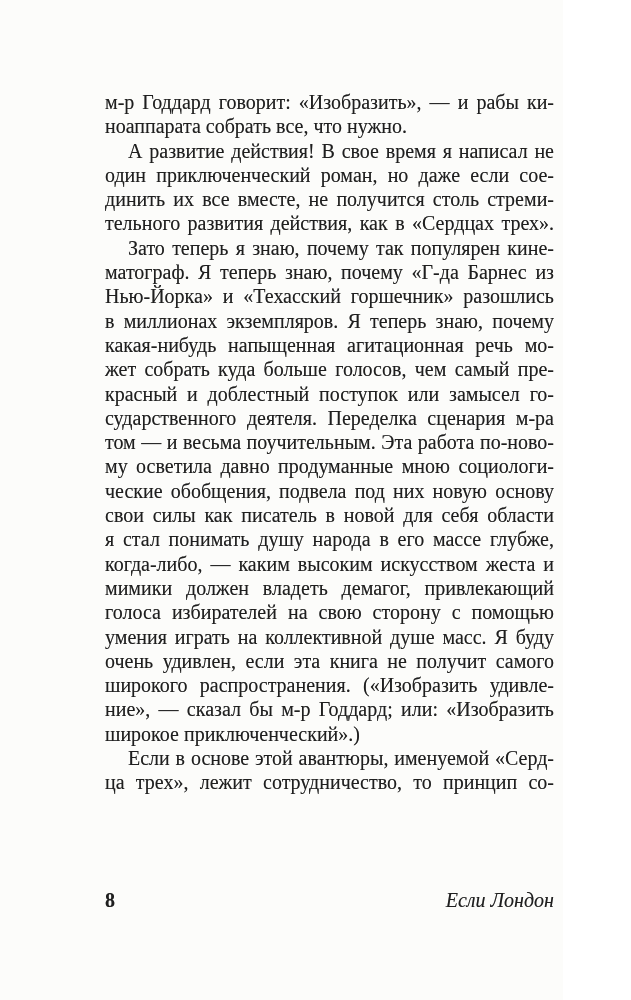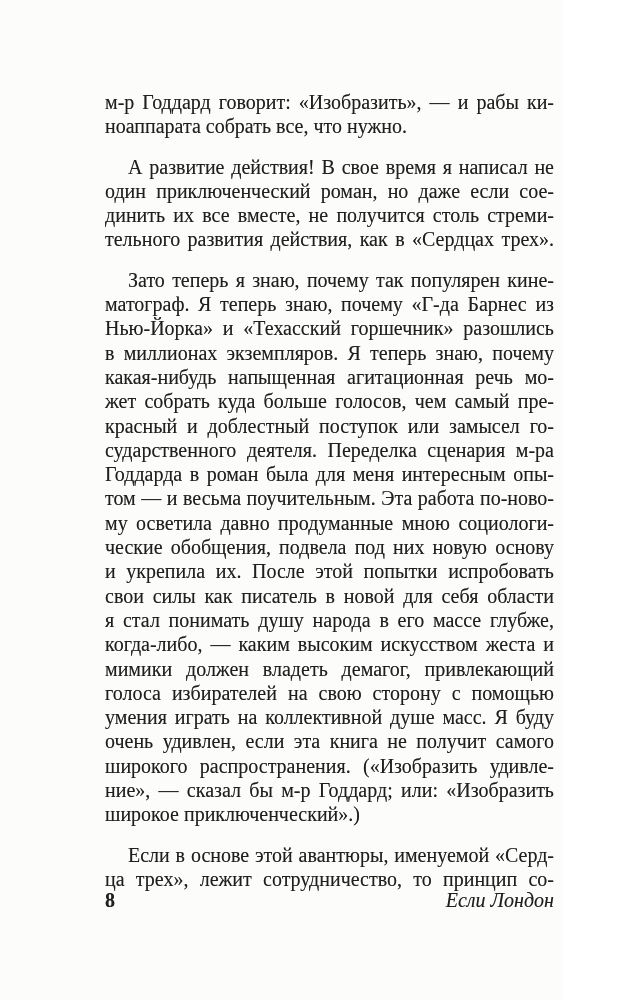--- a/index.html
+++ b/index.html
@@ -25,21 +25,20 @@
     text-shadow: 0 0 0.6px rgba(30,30,30,0.45);
   }
   .line {
     height: 24.3px;
     text-align: justify;
     text-align-last: justify;
     overflow: visible;
   }
   .line.indent {
     text-indent: 23px;
-    margin-top: 16px;
   }
   .line.end {
     text-align-last: left;
   }
   .footer {
     position: absolute;
     left: 105px;
     top: 888px;
     width: 449px;
     display: flex;
@@ -69,25 +68,23 @@
       <div class="line">динить&nbsp;их&nbsp;все&nbsp;вместе,&nbsp;не&nbsp;получится&nbsp;столь&nbsp;стреми-</div>
       <div class="line">тельного&nbsp;развития&nbsp;действия,&nbsp;как&nbsp;в&nbsp;«Сердцах&nbsp;трех».</div>
       <div class="line indent">Зато&nbsp;теперь&nbsp;я&nbsp;знаю,&nbsp;почему&nbsp;так&nbsp;популярен&nbsp;кине-</div>
       <div class="line">матограф.&nbsp;Я&nbsp;теперь&nbsp;знаю,&nbsp;почему&nbsp;«Г-да&nbsp;Барнес&nbsp;из</div>
       <div class="line">Нью-Йорка»&nbsp;и&nbsp;«Техасский&nbsp;горшечник»&nbsp;разошлись</div>
       <div class="line">в&nbsp;миллионах&nbsp;экземпляров.&nbsp;Я&nbsp;теперь&nbsp;знаю,&nbsp;почему</div>
       <div class="line">какая-нибудь&nbsp;напыщенная&nbsp;агитационная&nbsp;речь&nbsp;мо-</div>
       <div class="line">жет&nbsp;собрать&nbsp;куда&nbsp;больше&nbsp;голосов,&nbsp;чем&nbsp;самый&nbsp;пре-</div>
       <div class="line">красный&nbsp;и&nbsp;доблестный&nbsp;поступок&nbsp;или&nbsp;замысел&nbsp;го-</div>
       <div class="line">сударственного&nbsp;деятеля.&nbsp;Переделка&nbsp;сценария&nbsp;м-ра</div>
-      <div class="line">Годдарда&nbsp;в&nbsp;роман&nbsp;была&nbsp;для&nbsp;меня&nbsp;интересным&nbsp;опы-</div>
       <div class="line">том&nbsp;—&nbsp;и&nbsp;весьма&nbsp;поучительным.&nbsp;Эта&nbsp;работа&nbsp;по-ново-</div>
       <div class="line">му&nbsp;осветила&nbsp;давно&nbsp;продуманные&nbsp;мною&nbsp;социологи-</div>
       <div class="line">ческие&nbsp;обобщения,&nbsp;подвела&nbsp;под&nbsp;них&nbsp;новую&nbsp;основу</div>
-      <div class="line">и&nbsp;укрепила&nbsp;их.&nbsp;После&nbsp;этой&nbsp;попытки&nbsp;испробовать</div>
       <div class="line">свои&nbsp;силы&nbsp;как&nbsp;писатель&nbsp;в&nbsp;новой&nbsp;для&nbsp;себя&nbsp;области</div>
       <div class="line">я&nbsp;стал&nbsp;понимать&nbsp;душу&nbsp;народа&nbsp;в&nbsp;его&nbsp;массе&nbsp;глубже,</div>
       <div class="line">когда-либо,&nbsp;—&nbsp;каким&nbsp;высоким&nbsp;искусством&nbsp;жеста&nbsp;и</div>
       <div class="line">мимики&nbsp;должен&nbsp;владеть&nbsp;демагог,&nbsp;привлекающий</div>
       <div class="line">голоса&nbsp;избирателей&nbsp;на&nbsp;свою&nbsp;сторону&nbsp;с&nbsp;помощью</div>
       <div class="line">умения&nbsp;играть&nbsp;на&nbsp;коллективной&nbsp;душе&nbsp;масс.&nbsp;Я&nbsp;буду</div>
       <div class="line">очень&nbsp;удивлен,&nbsp;если&nbsp;эта&nbsp;книга&nbsp;не&nbsp;получит&nbsp;самого</div>
       <div class="line">широкого&nbsp;распространения.&nbsp;(«Изобразить&nbsp;удивле-</div>
       <div class="line">ние»,&nbsp;—&nbsp;сказал&nbsp;бы&nbsp;м-р&nbsp;Годдард;&nbsp;или:&nbsp;«Изобразить</div>
       <div class="line end">широкое приключенческий».)</div>

